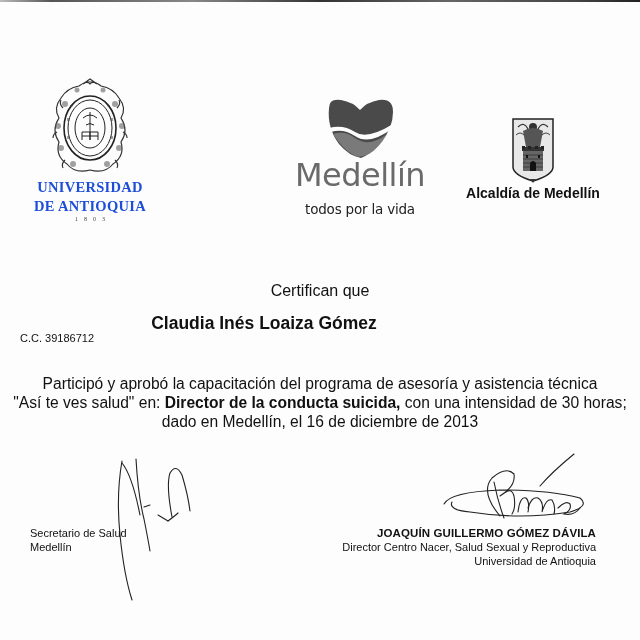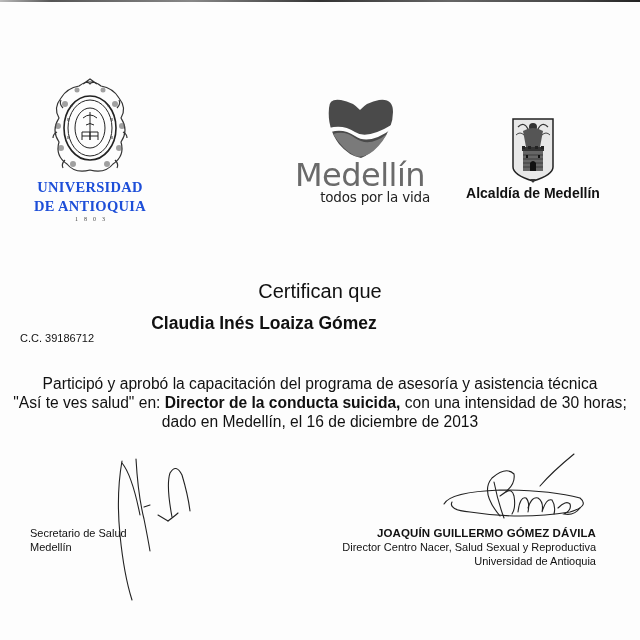--- a/index.html
+++ b/index.html
@@ -68,23 +68,22 @@
       line-height: 30px;
       color: #6a6a6a;
       margin-top: 0px;
       letter-spacing: -0.5px;
     }
     .medellin-tagline {
       font-family: "DejaVu Sans", sans-serif;
       font-size: 13.5px;
       line-height: 15px;
       color: #222;
-      margin-top: 0px;
+      margin-top: 12px;
       letter-spacing: -0.2px;
-      text-align: right;
     }
     .logo-alcaldia {
       position: absolute;
       left: 448px; top: 117px;
       width: 170px; height: 92px;
       text-align: center;
     }
     .alcaldia-shield {
       display: block;
       margin: 0 auto;
@@ -98,21 +97,21 @@
       color: #111;
       margin-top: 2px;
       white-space: nowrap;
     }
     
     .certify {
       position: absolute;
       left: 0; top: 282px;
       width: 640px;
       text-align: center;
-      font-size: 20px;
+      font-size: 16px;
       line-height: 18px;
     }
     .recipient {
       position: absolute;
       left: 0; top: 313px;
       width: 528px;
       text-align: center;
       font-weight: bold;
       font-size: 17.5px;
       line-height: 20px;

